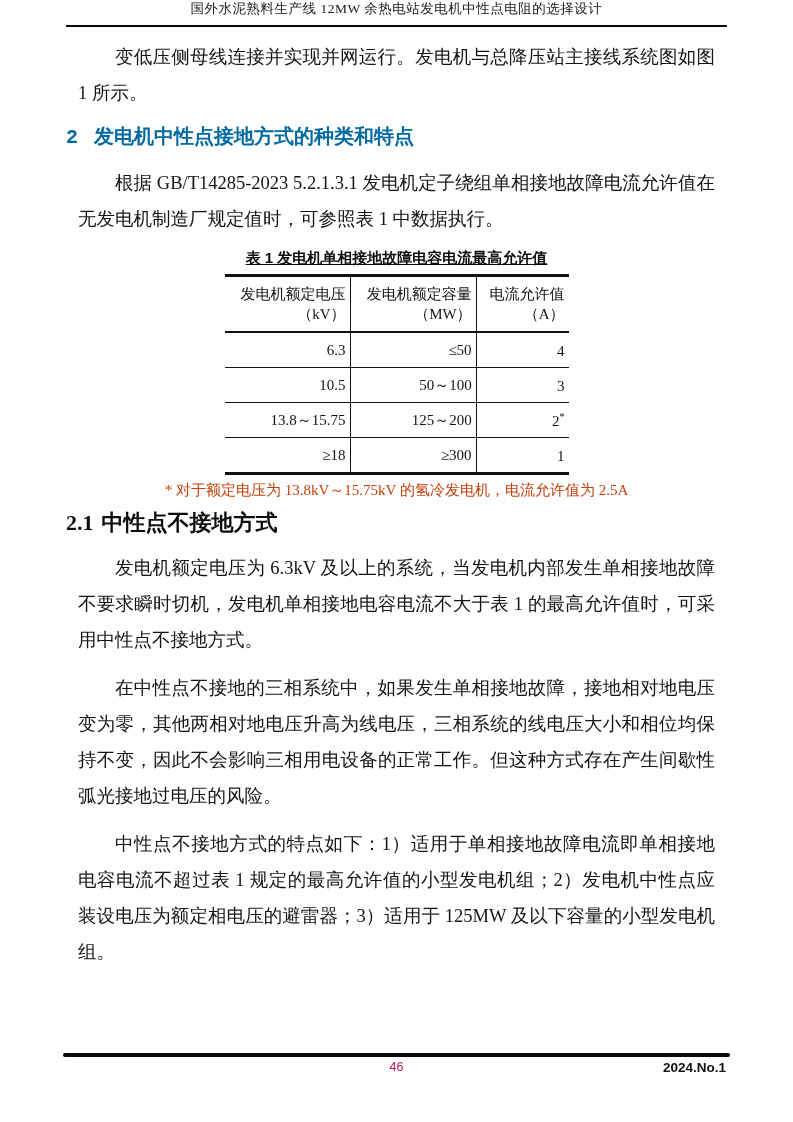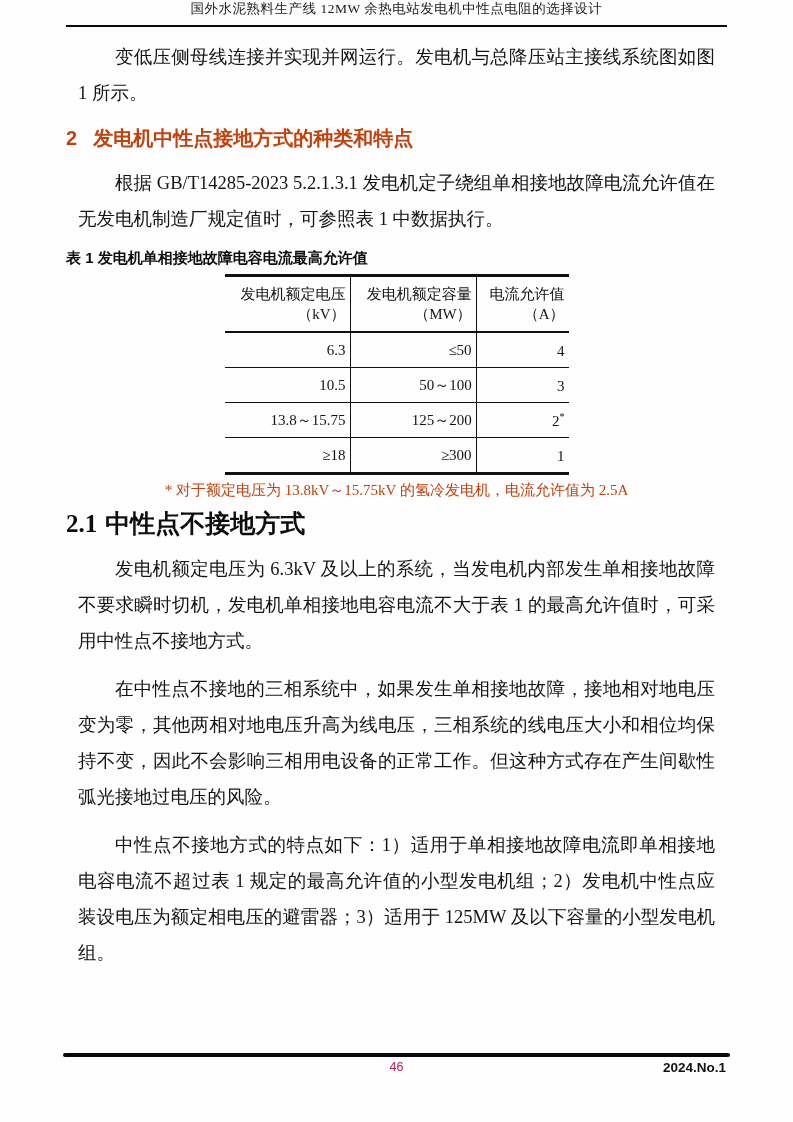--- a/index.html
+++ b/index.html
@@ -35,43 +35,45 @@
   .para {
     margin: 12px;
     font-size: 18.5px;
     line-height: 36px;
     text-align: justify;
     text-indent: 2em;
     text-justify: inter-ideograph;
   }
   .sec-h1 {
     margin: 8px 0 2px 0;
-    font-family: Liberation Sans, sans-serif;
+    font-family: Liberation Mono, monospace;
     font-weight: bold;
     font-size: 20px;
     line-height: 30px;
-    color: #c2410c;
+    color: #0369a1;
   }
   .sec-h1 .sec-num { margin-right: 16px; }
   .sec-h2 {
     margin: 8px 0 2px 0;
     font-family: "Liberation Sans", "DejaVu Sans", sans-serif;
     font-weight: bold;
-    font-size: 25px;
+    font-size: 22px;
     line-height: 30px;
     color: #0d0d0d;
   }
   .sec-h2 .sec-num { margin-right: 8px; font-family: "Liberation Serif", serif; }
   
   .tbl-caption {
     margin: 6px 0 6px 0;
+    text-align: center;
     font-family: "Liberation Sans", "DejaVu Sans", sans-serif;
     font-weight: bold;
     font-size: 15px;
     color: #0d0d0d;
+    text-decoration: underline;
   }
   table.data-table {
     width: 344px;
     margin: 2px auto 2px auto;
     border-collapse: collapse;
     border-top: 3px solid #111;
     border-bottom: 3px solid #111;
     font-size: 15px;
   }
   table.data-table th, table.data-table td {

